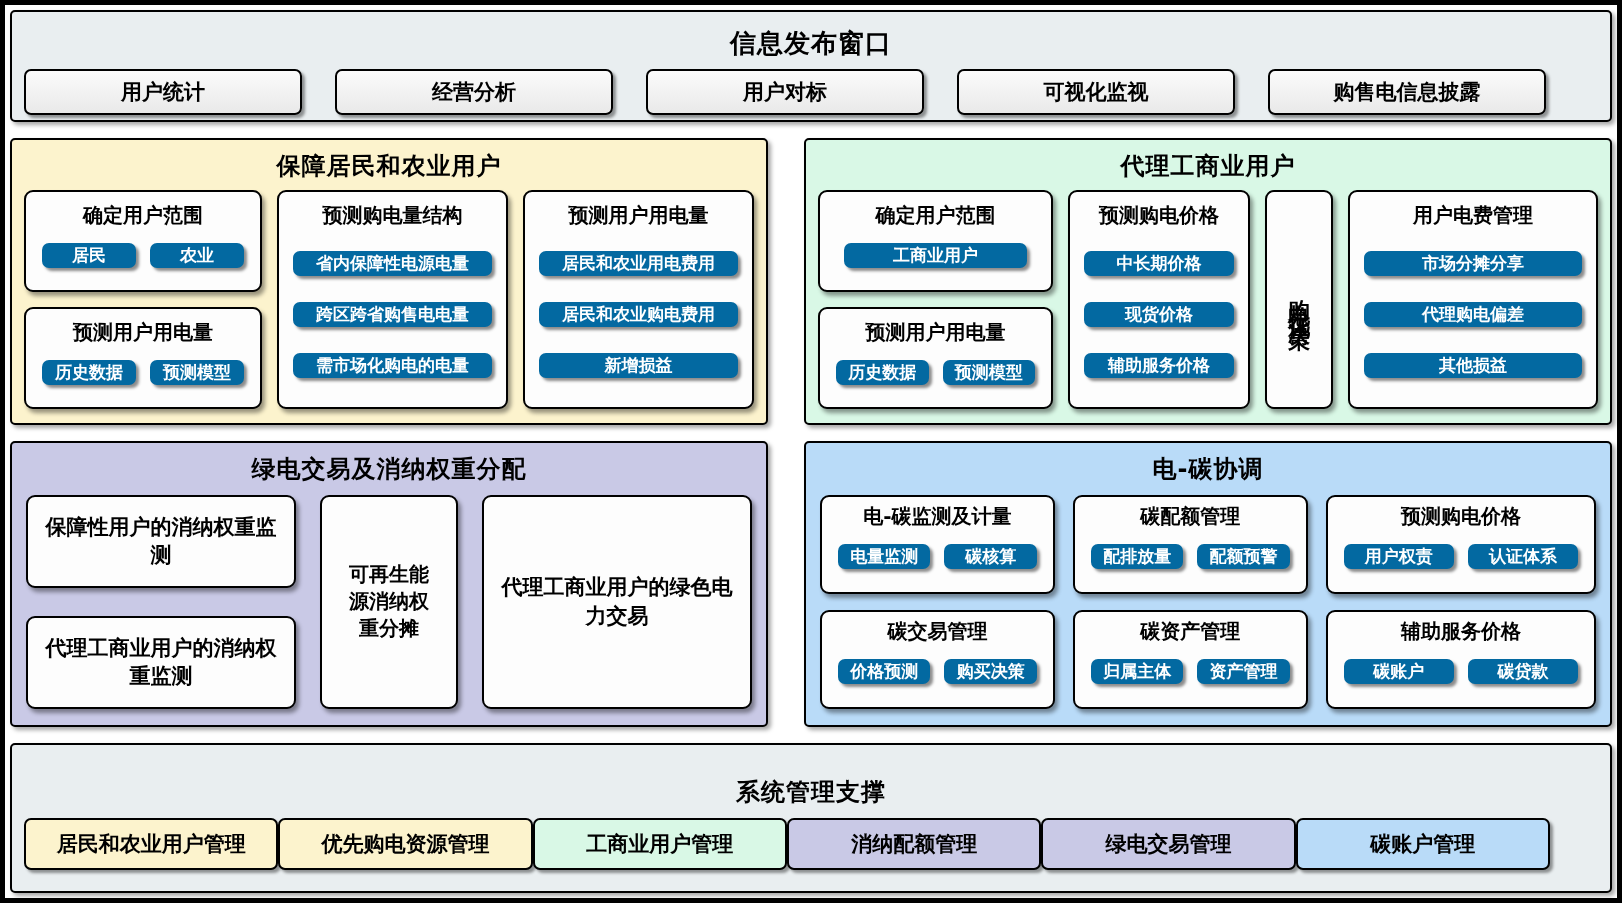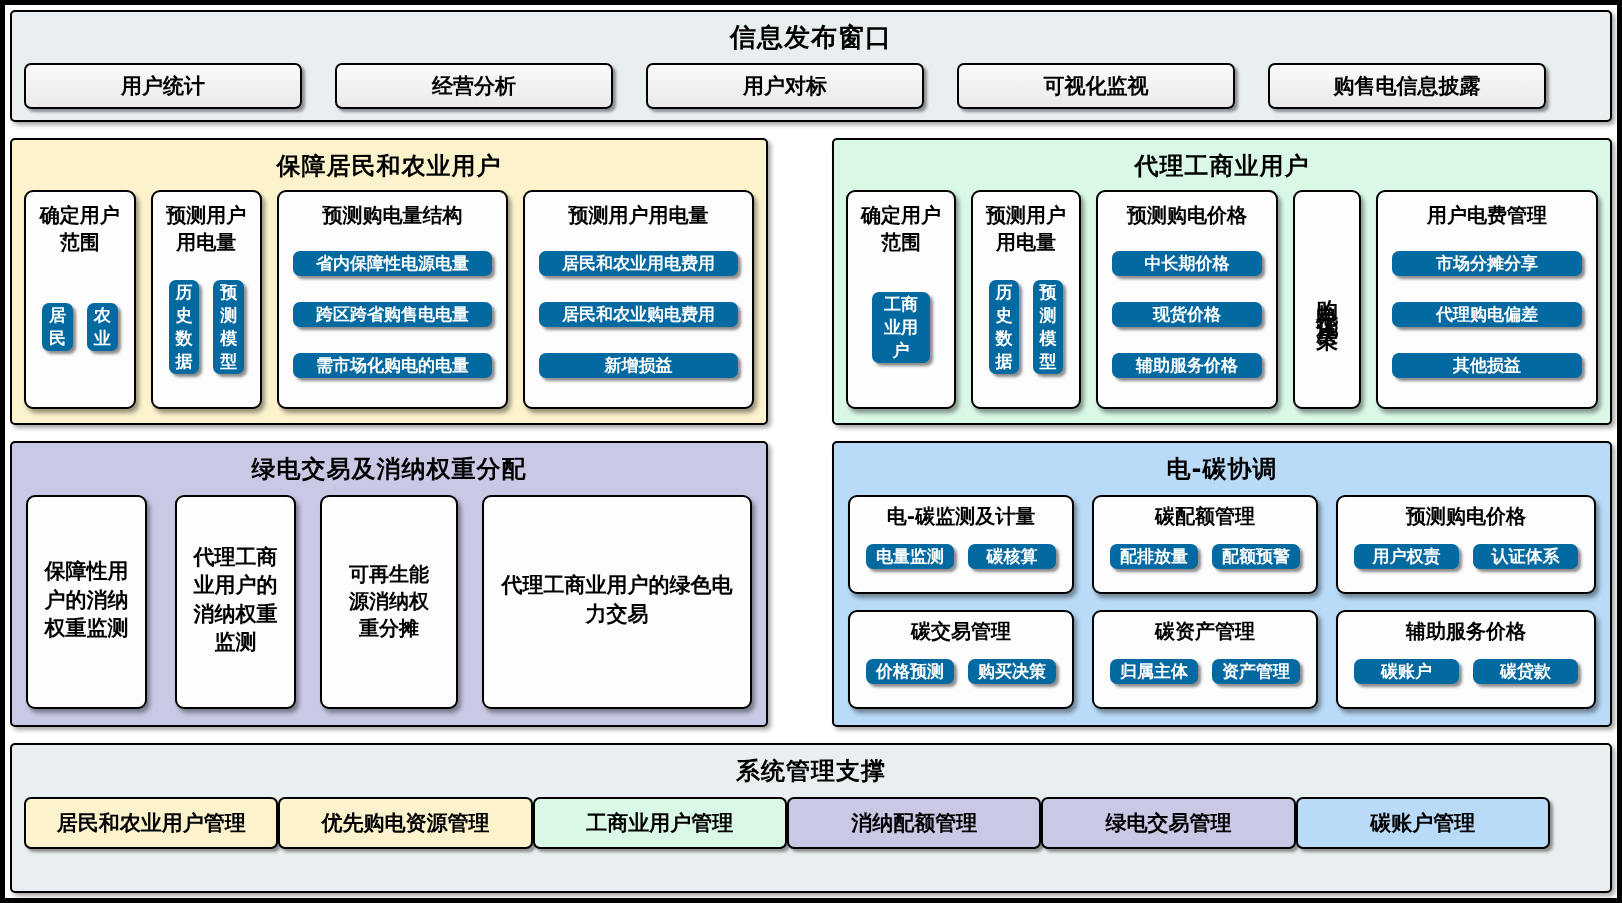--- a/index.html
+++ b/index.html
@@ -19,50 +19,50 @@
     gap: 16px;
     padding: 5px;
   }
   .panel {
     border: 2px solid #000;
     border-radius: 5px;
     box-shadow: 3px 3px 4px rgba(0,0,0,0.35);
     display: flex;
     flex-direction: column;
   }
-  .gray   { background: #e9eef0; }
+  .gray   { background: #e9eef0; justify-content: center; }
   .yellow { background: #fcf3cd; }
   .green  { background: #d9f8e6; }
   .purple { background: #c9c9e6; }
   .blue   { background: #b9dbf8; }
 
   .top-panel    { height: 112px; flex: none; }
   .bottom-panel { height: 150px; flex: none; }
   .row { display: flex; gap: 36px; flex: 1; min-height: 0; }
   .row .panel.yellow, .row .panel.purple { width: 758px; flex: none; }
-  .row .panel.green,  .row .panel.blue   { flex: 1; margin-left: 28px; }
+  .row .panel.green,  .row .panel.blue   { flex: 1; }
 
   .panel-title {
     text-align: center; font-weight: bold; font-size: 24px;
     padding: 10px 0 6px; flex: none; letter-spacing: 1px;
   }
   .panel-title.lg { font-size: 26px; padding: 8px 0 6px; }
 
   .info-btn-row { display: flex; justify-content: space-between; padding: 2px 64px 0 12px; }
   .gray-btn {
     width: 278px; height: 46px;
     background: linear-gradient(180deg, #fbfbfb, #e9e9e9);
     border: 2px solid #000; border-radius: 7px;
     font: bold 21px "DejaVu Sans", "Liberation Sans", sans-serif;
     box-shadow: 3px 3px 3px rgba(0,0,0,0.4);
     cursor: pointer;
   }
 
   .cols { display: flex; gap: 15px; padding: 2px 12px 14px; flex: 1; min-height: 0; }
-  .col  { display: flex; flex-direction: row; gap: 15px; min-height: 0; font-family: Liberation Mono, monospace; }
+  .col  { display: flex; flex-direction: column; gap: 15px; min-height: 0; }
   .flex1 { flex: 1; }
   .w240 { width: 238px; flex: none; }
   .w235 { width: 235px; flex: none; }
   .w185 { width: 182px; flex: none; }
 
   .white-box {
     background: #fdfdfd;
     border: 2px solid #000; border-radius: 9px;
     box-shadow: 3px 4px 4px rgba(0,0,0,0.4);
     padding: 6px 10px 10px;

